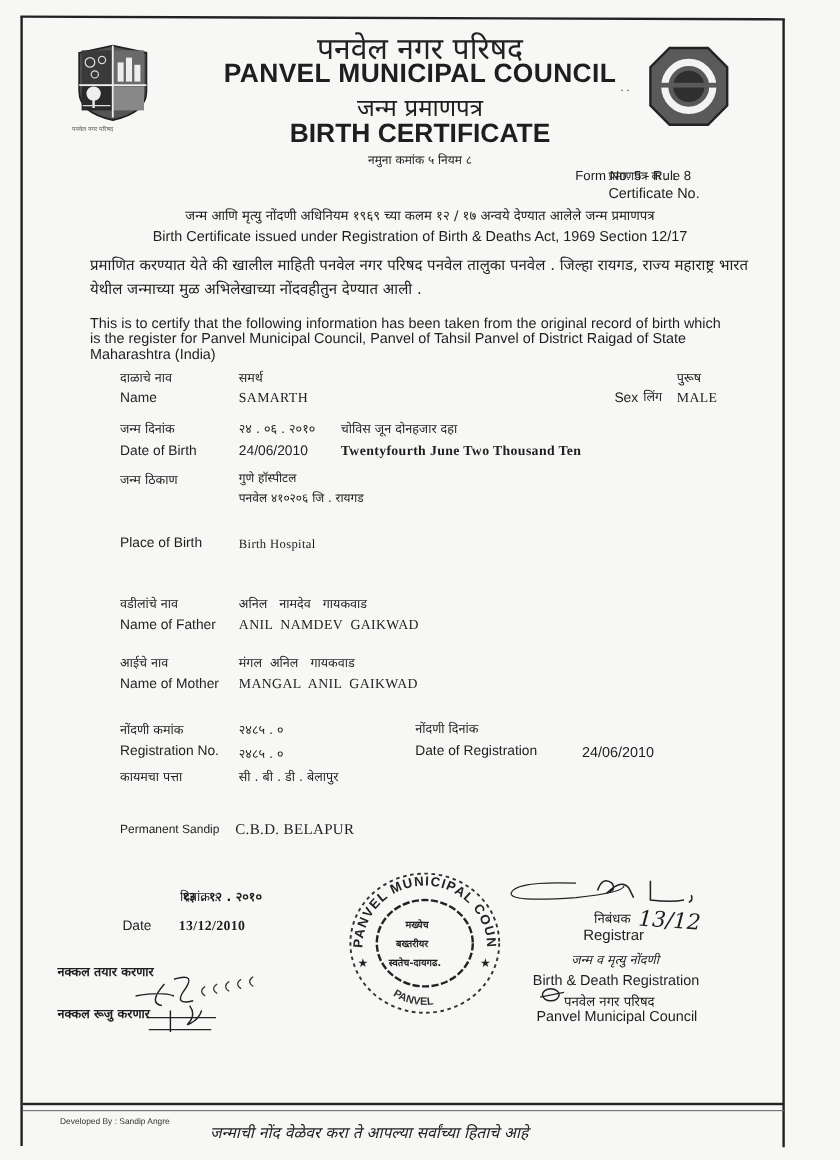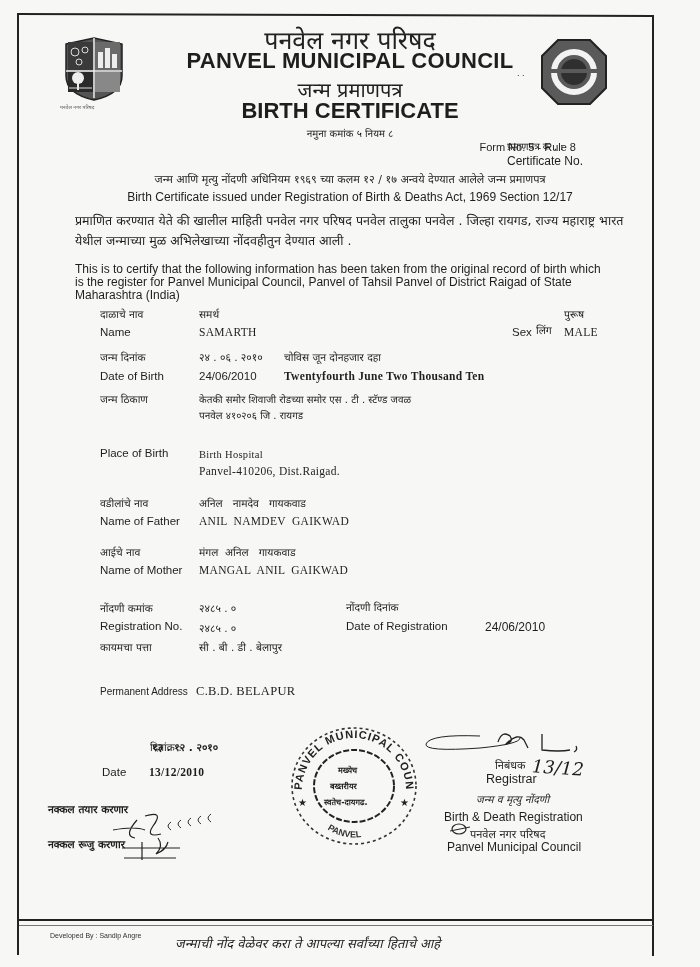--- a/index.html
+++ b/index.html
@@ -106,27 +106,26 @@
 
 <div class="abs deva lbl-mr" style="left:100px; top:350px;">जन्म दिनांक</div>
 <div class="abs deva lbl-mr" style="left:199px; top:350px;">२४ . ०६ . २०१०</div>
 <div class="abs deva lbl-mr" style="left:284px; top:350px;">चोविस जून दोनहजार दहा</div>
 <div class="abs lbl" style="left:100px; top:370px;">Date of Birth</div>
 <div class="abs val" style="left:199px; top:370px;">24/06/2010</div>
 <div class="abs val-serif bold" style="left:284px; top:370px;">Twentyfourth June Two Thousand Ten</div>
 
 <div class="abs deva lbl-mr" style="left:100px; top:392px;">जन्म ठिकाण</div>
 <div class="abs deva lbl-mr addr" style="left:199px; top:392px; font-size:10px;">
-  <div>केतकी समोर शिवाजी रोडच्या समोर एस . टी . स्टॅण्ड जवळ</div>
+  <div>गुणे हॉस्पीटल</div>
   <div>पनवेल ४१०२०६ जि . रायगड</div>
 </div>
 <div class="abs lbl" style="left:100px; top:447px;">Place of Birth</div>
 <div class="abs val-serif addr" style="left:199px; top:447px;">
   <div style="font-size:10.5px;">Birth Hospital</div>
-  <div>Panvel-410206, Dist.Raigad.</div>
 </div>
 
 <div class="abs deva lbl-mr" style="left:100px; top:496px;">वडीलांचे नाव</div>
 <div class="abs deva lbl-mr" style="left:199px; top:496px; white-space:pre;">अनिल   नामदेव   गायकवाड</div>
 <div class="abs lbl" style="left:100px; top:515px;">Name of Father</div>
 <div class="abs val-serif" style="left:199px; top:515px; white-space:pre;">ANIL  NAMDEV  GAIKWAD</div>
 
 <div class="abs deva lbl-mr" style="left:100px; top:545px;">आईचे नाव</div>
 <div class="abs deva lbl-mr" style="left:199px; top:545px; white-space:pre;">मंगल  अनिल   गायकवाड</div>
 <div class="abs lbl" style="left:100px; top:564px;">Name of Mother</div>
@@ -135,21 +134,21 @@
 <div class="abs deva lbl-mr" style="left:100px; top:601px;">नोंदणी कमांक</div>
 <div class="abs deva lbl-mr" style="left:199px; top:601px;">२४८५ . ०</div>
 <div class="abs deva lbl-mr" style="left:346px; top:600px;">नोंदणी दिनांक</div>
 <div class="abs lbl" style="left:100px; top:620px;">Registration No.</div>
 <div class="abs deva lbl-mr" style="left:199px; top:621px;">२४८५ . ०</div>
 <div class="abs lbl" style="left:346px; top:620px;">Date of Registration</div>
 <div class="abs val" style="left:485px; top:620px; font-size:12px;">24/06/2010</div>
 
 <div class="abs deva lbl-mr" style="left:100px; top:640px;">कायमचा पत्ता</div>
 <div class="abs deva lbl-mr" style="left:199px; top:640px;">सी . बी . डी . बेलापुर</div>
-<div class="abs" style="left:100px; top:686px; font-size:10px;">Permanent Address</div>
+<div class="abs" style="left:100px; top:686px; font-size:10px;">Permanent Sandip</div>
 <div class="abs val-serif" style="left:196px; top:684px; font-size:12.5px;">C.B.D. BELAPUR</div>
 
 <div class="abs deva lbl-mr" style="left:102px; top:740px;margin-left:48px;">दिनांक :</div>
 <div class="abs deva lbl-mr bold" style="left:152px; top:740px;">१३ . १२ . २०१०</div>
 <div class="abs lbl" style="left:102px; top:766px;">Date</div>
 <div class="abs val-serif bold" style="left:149px; top:766px;">13/12/2010</div>
 
 <div class="seal">
   <svg width="140" height="128" viewBox="0 0 140 128">
     <defs>

